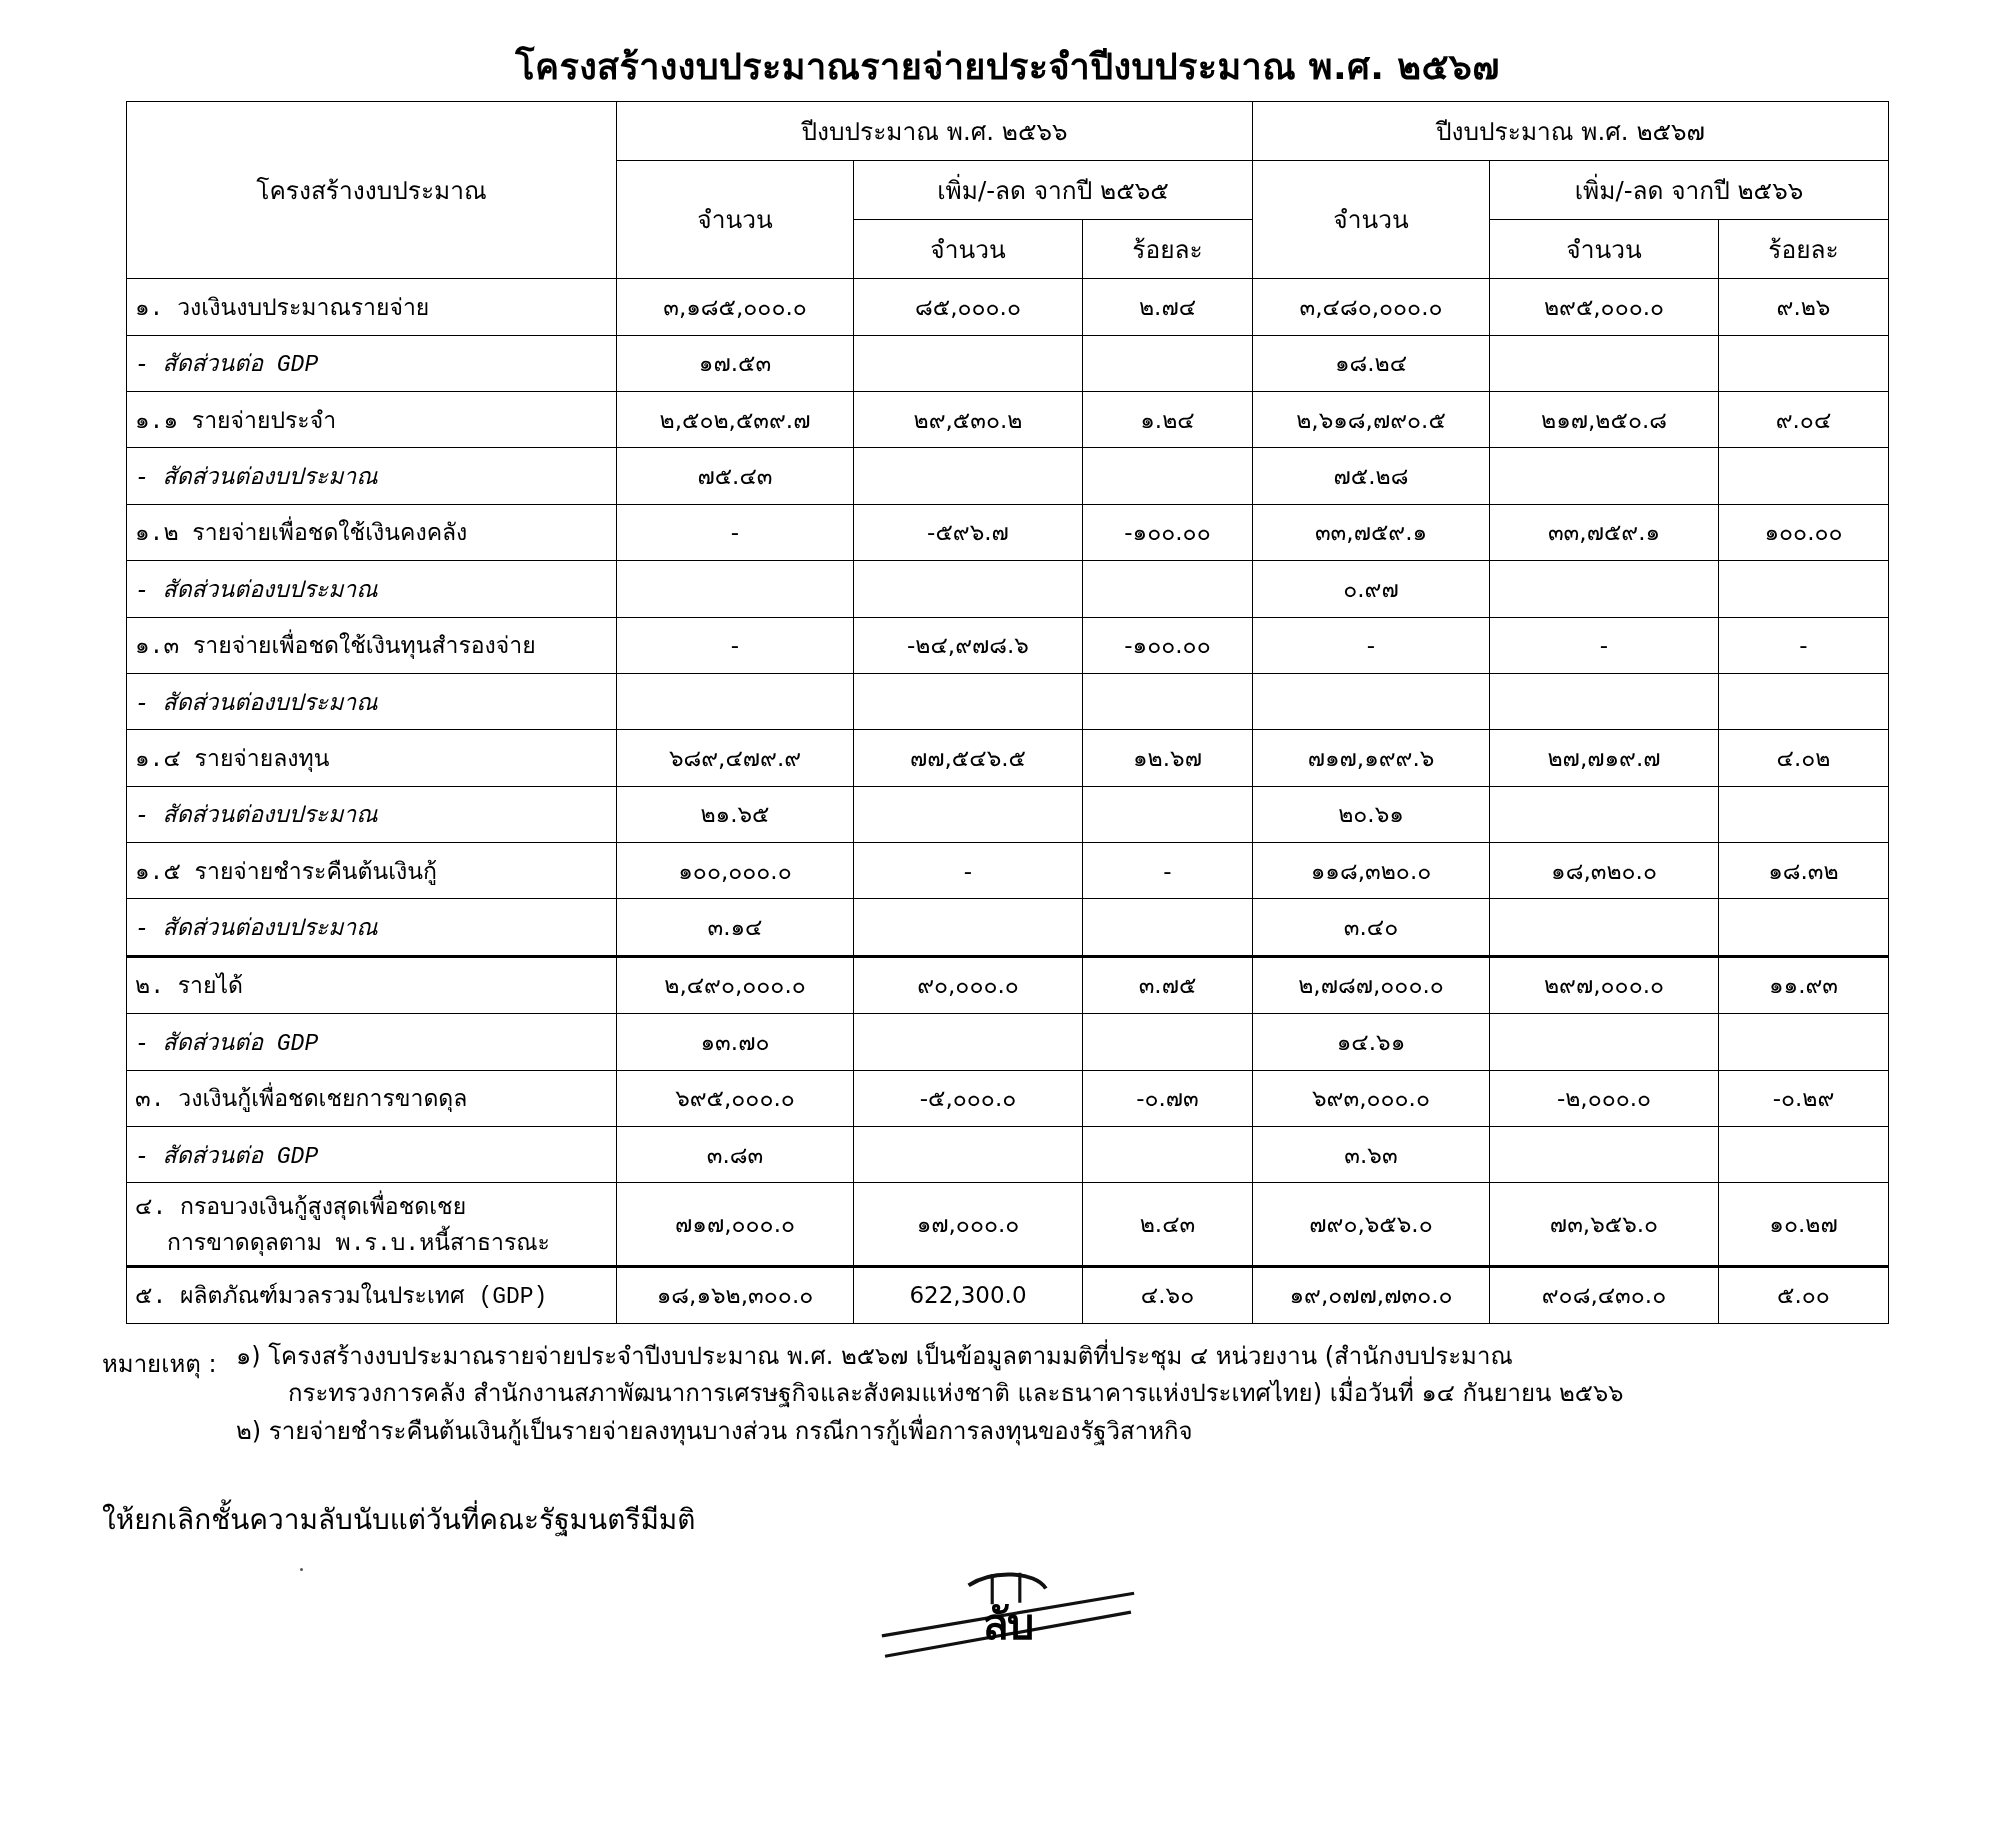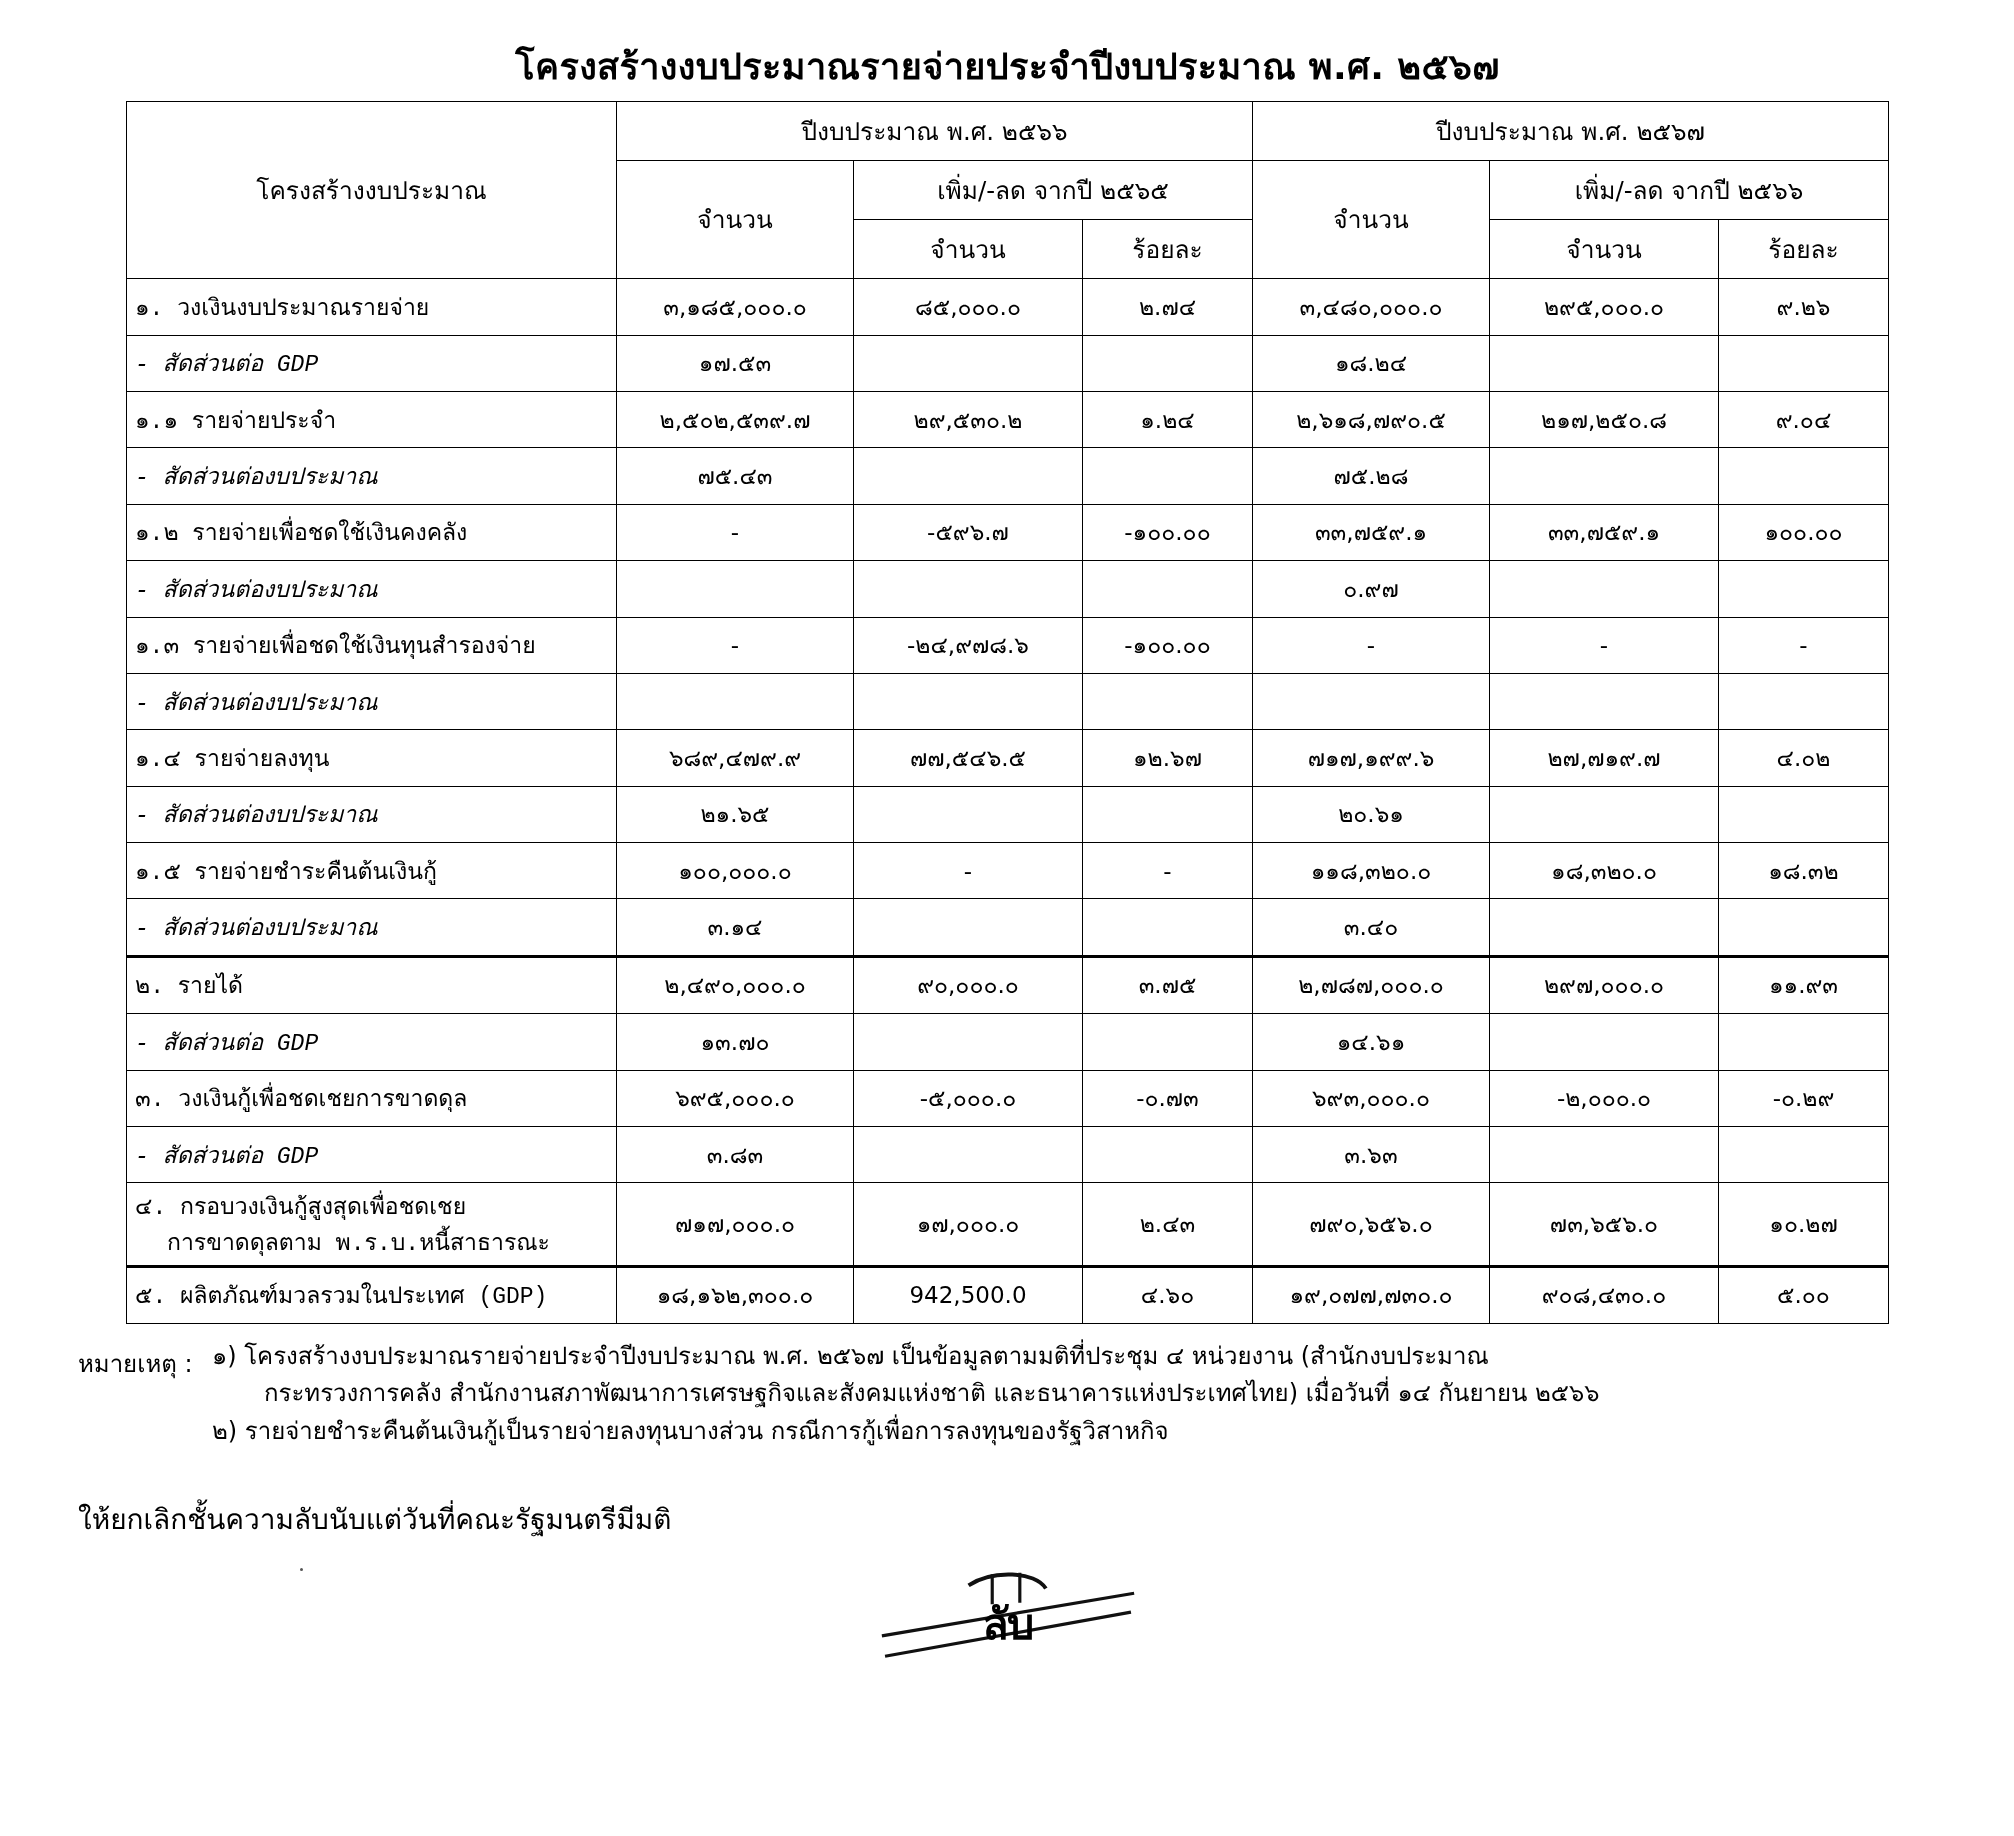--- a/index.html
+++ b/index.html
@@ -13,21 +13,21 @@
     font-family: "DejaVu Sans", "Liberation Sans", sans-serif;
     color: #000000;
     position: relative;
     overflow: hidden;
   }
   .page {
     position: relative;
     width: 2015px;
     height: 1361px;
     box-sizing: border-box;
-    padding: 0 78px;
+    padding: 0 102px;
   }
   .doc-title {
     text-align: center;
     font-size: 36px;
     font-weight: bold;
     letter-spacing: 0.4px;
     padding-top: 38px;
     padding-bottom: 6.3px;
   }
   .unit-line {
@@ -321,21 +321,21 @@
           <td class="num">๗๑๗,๐๐๐.๐</td>
           <td class="num">๑๗,๐๐๐.๐</td>
           <td class="num">๒.๔๓</td>
           <td class="num">๗๙๐,๖๕๖.๐</td>
           <td class="num">๗๓,๖๕๖.๐</td>
           <td class="num">๑๐.๒๗</td>
         </tr>
         <tr class="row-h thick-top">
           <td class="label">๕. ผลิตภัณฑ์มวลรวมในประเทศ (GDP)</td>
           <td class="num">๑๘,๑๖๒,๓๐๐.๐</td>
-          <td class="num">942,500.0</td>
+          <td class="num">622,300.0</td>
           <td class="num">๔.๖๐</td>
           <td class="num">๑๙,๐๗๗,๗๓๐.๐</td>
           <td class="num">๙๐๘,๔๓๐.๐</td>
           <td class="num">๕.๐๐</td>
         </tr>
       </tbody>
   </table>
 
   <div class="notes">
     <span class="lead">หมายเหตุ  :</span>

